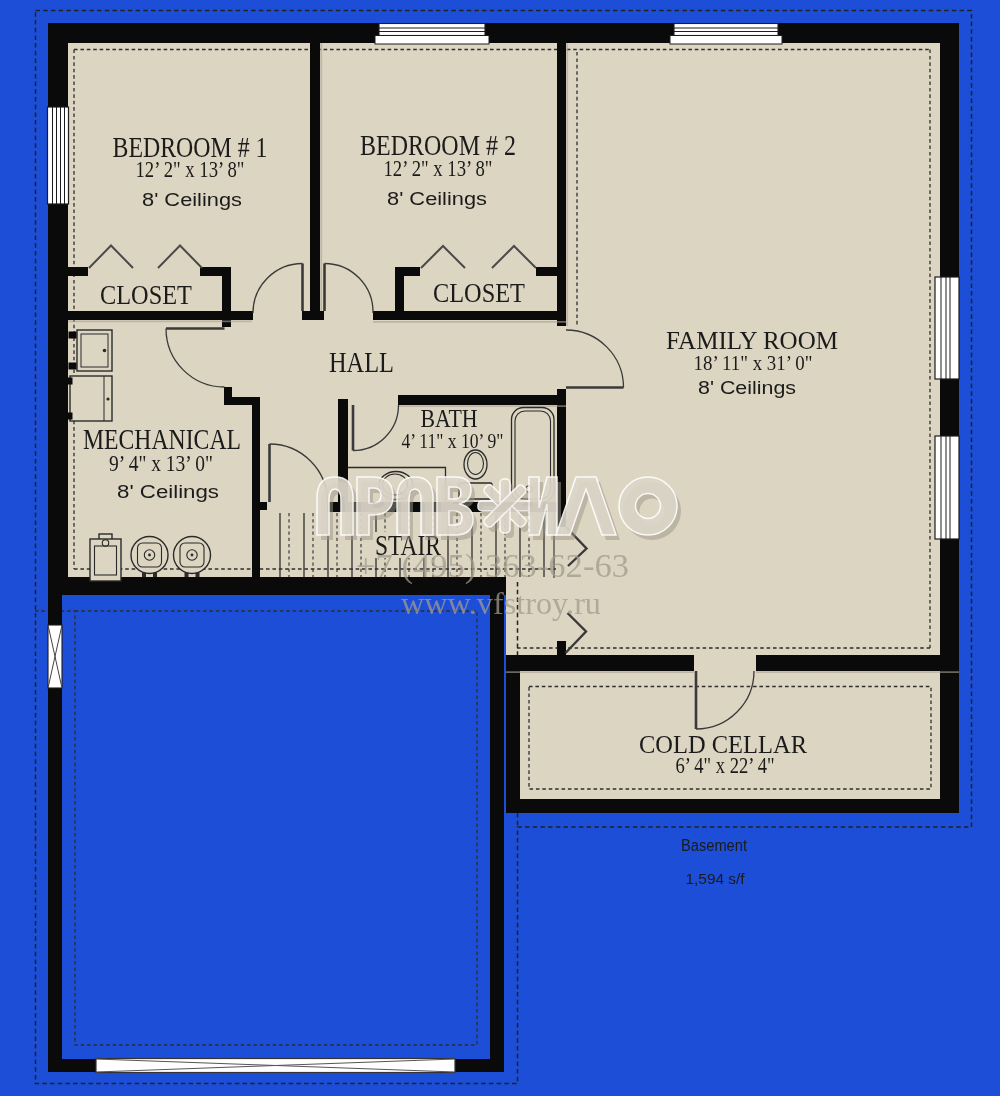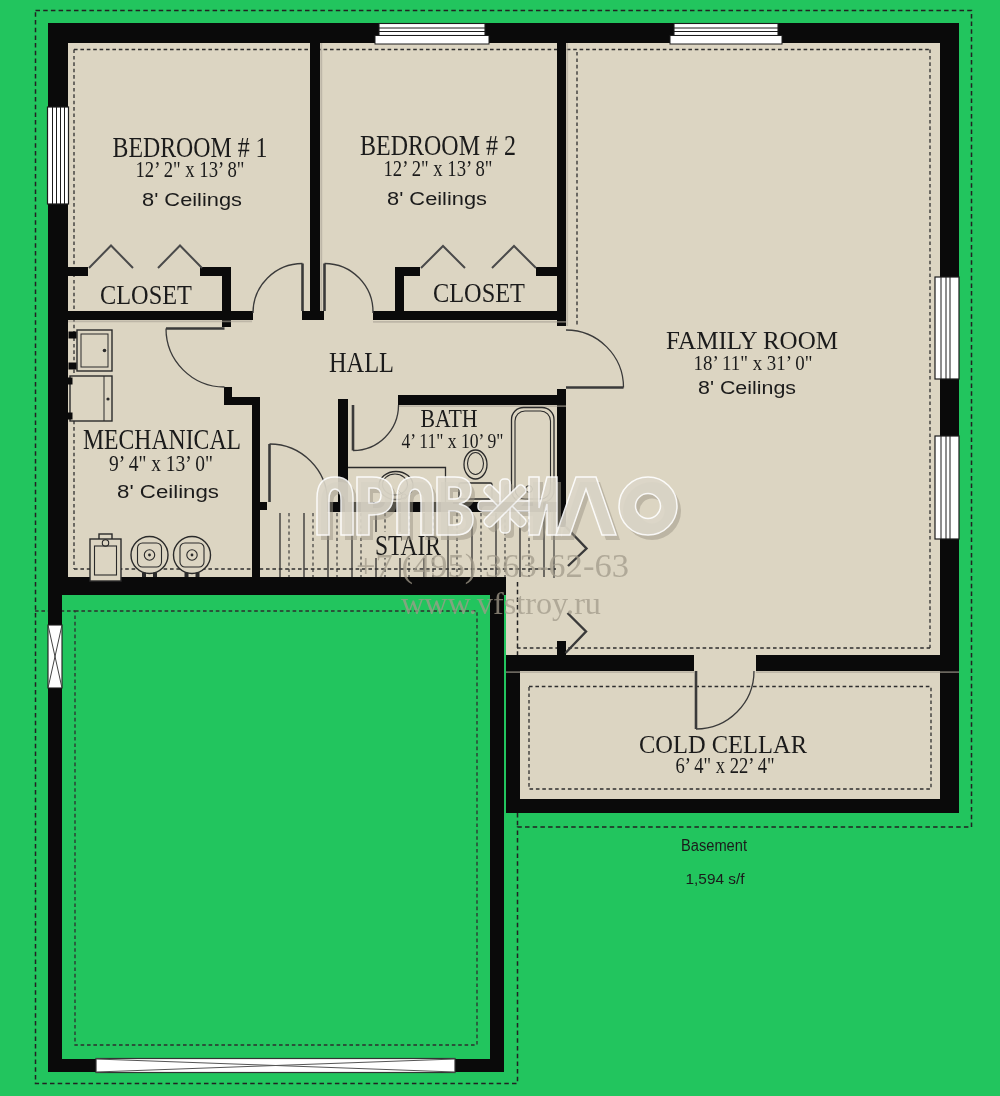--- a/index.html
+++ b/index.html
@@ -1,16 +1,16 @@
 <!DOCTYPE html>
 <html><head>
 <meta charset="utf-8">
 <style>
 html,body{margin:0;padding:0;background:#ffffff;}
-#page{position:relative;width:1000px;height:1096px;background:#22c55e;overflow:hidden;}
+#page{position:relative;width:1000px;height:1096px;background:#1d4ed8;overflow:hidden;}
 svg{position:absolute;left:0;top:0;}
 text{font-family:"Liberation Serif",serif;fill:#1b1b1b;}
 .hand{font-family:"Liberation Sans",sans-serif;}
 </style>
 </head>
 <body>
 <div id="page">
 <svg width="1000" height="1096" viewBox="0 0 1000 1096">
 
 <g id="bg">

